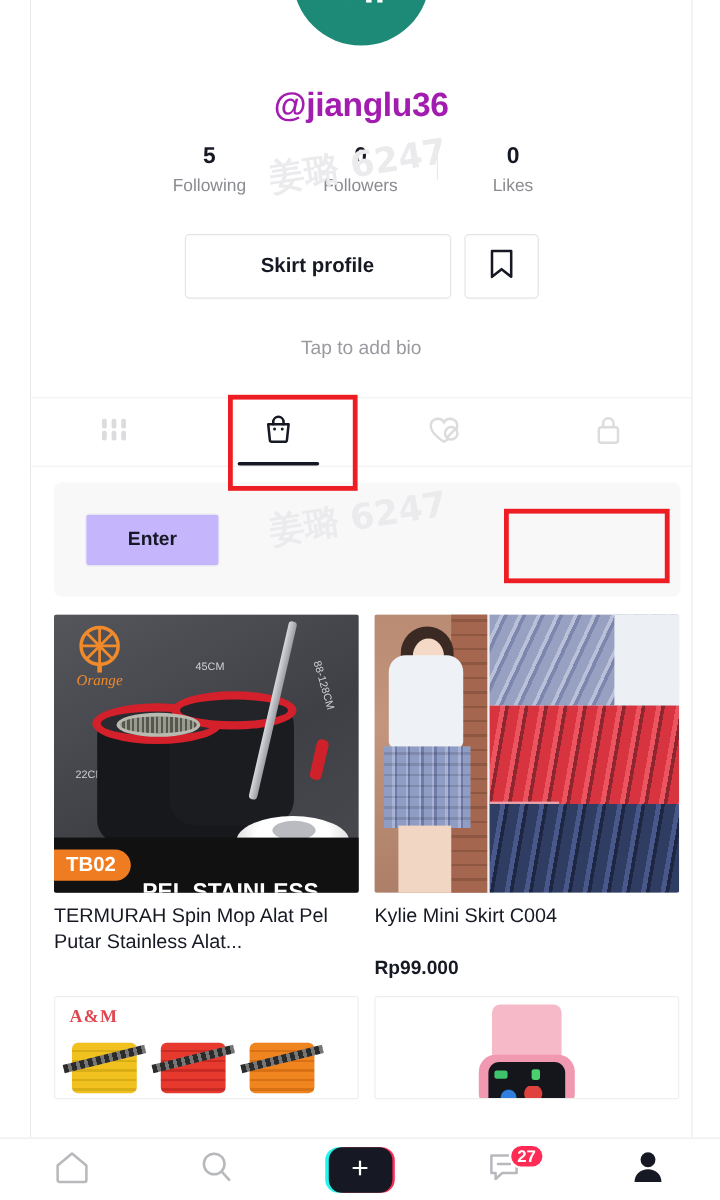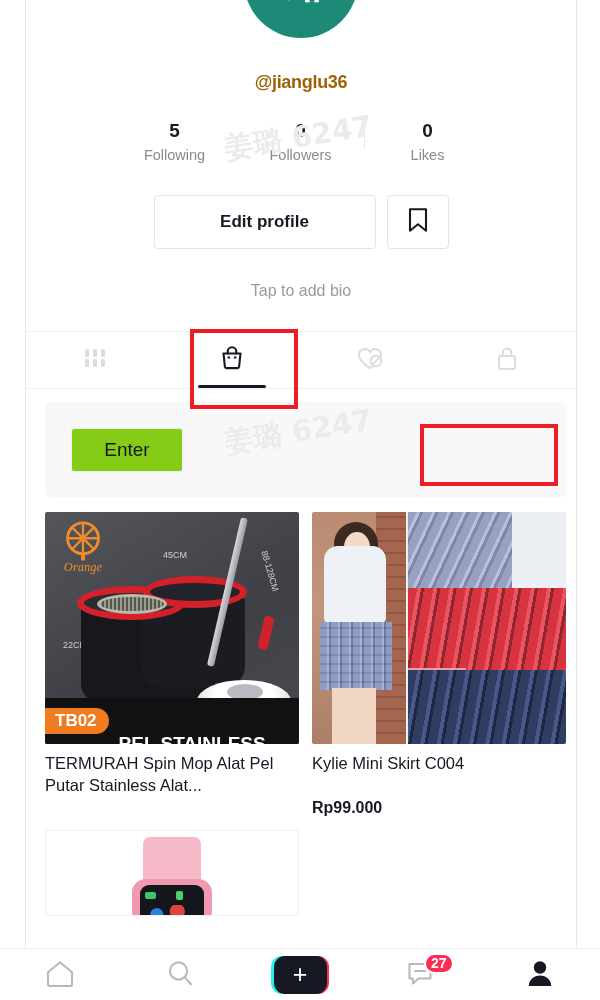--- a/index.html
+++ b/index.html
@@ -37,21 +37,21 @@
     width: 114px; height: 114px; border-radius: 50%;
     background: #1c8a76;
     display: flex; align-items: center; justify-content: center;
     color: #fff; font-size: 46px; font-weight: bold;
     font-family: "DejaVu Sans", sans-serif;
     letter-spacing: 1px;
   }
   .handle {
     position: absolute; left: 0; top: 72px; width: 550px;
     text-align: center;
-    font-size: 18px; font-weight: bold; color: #a16207;
+    font-size: 28px; font-weight: bold; color: #a21caf;
     letter-spacing: -0.3px;
   }
   .stats {
     position: absolute; left: 0; top: 118px; width: 550px;
     display: flex; justify-content: center; align-items: flex-start;
   }
   .stat {
     width: 126px; text-align: center;
   }
   .stat .num {
@@ -109,23 +109,23 @@
 
   
   .shop-banner {
     position: absolute; left: 19px; top: 402px; width: 522px; height: 95px;
     background: #f8f8f9; border-radius: 6px;
     display: flex; align-items: center; justify-content: space-between;
     padding: 0 26px;
   }
   .shop-title { font-size: 19px; font-weight: bold; color: #161823; }
   .enter-btn {
-    width: 112px; height: 44px; background: #84cc16; border: 1px solid #eceef0;
+    width: 112px; height: 44px; background: #c4b5fd; border: 1px solid #eceef0;
     border-radius: 3px; display: flex; align-items: center; justify-content: center;
-    font-size: 19px; font-weight: normal; color: #161823; cursor: pointer;
+    font-size: 16px; font-weight: bold; color: #161823; cursor: pointer;
   }
 
   
   .wm {
     position: absolute; color: #ebebed; font-weight: bold;
     transform: rotate(-9deg); white-space: nowrap; pointer-events: none;
     font-family: "DejaVu Sans", sans-serif;
   }
   #wm1 { left: 198px; top: 118px; font-size: 29px; }
   #wm2 { left: 198px; top: 412px; font-size: 29px; }
@@ -306,21 +306,21 @@
         <div class="lbl">Followers</div>
       </div>
       <div class="stat-div"></div>
       <div class="stat">
         <div class="num">0</div>
         <div class="lbl">Likes</div>
       </div>
     </div>
 
     <div class="btn-row">
-      <div class="edit-btn">Edit profile</div>
+      <div class="edit-btn">Skirt profile</div>
       <div class="bm-btn">
         <span>
           <svg width="22" height="26" viewBox="0 0 22 26">
             <path d="M3 2.2h16v21.5L11 17.3 3 23.7z" fill="none" stroke="#161823" stroke-width="2.1" stroke-linejoin="round"></path>
           </svg>
         </span>
       </div>
     </div>
 
     <div class="bio">Tap to add bio</div>
@@ -430,20 +430,28 @@
           <div class="sk-r1"></div>
           <div class="sk-r1b"></div>
           <div class="sk-r2"></div>
           <div class="sk-pink"></div>
           <div class="sk-r3"></div>
         </div>
         <div class="ttl">Kylie Mini Skirt C004</div>
         <div class="price">Rp99.000</div>
       </div>
 
+      <div class="card partial">
+        <div class="thumb">
+          <div class="bag-logo">A&amp;M</div>
+          <div class="bag" id="bag1"></div>
+          <div class="bag" id="bag2"></div>
+          <div class="bag" id="bag3"></div>
+        </div>
+      </div>
 
       <div class="card partial">
         <div class="thumb">
           <div class="watch-band"></div>
           <div class="watch-body"></div>
           <div class="watch-screen">
             <div class="ws-a"></div>
             <div class="ws-b"></div>
             <div class="ws-wave"></div>
           </div>

